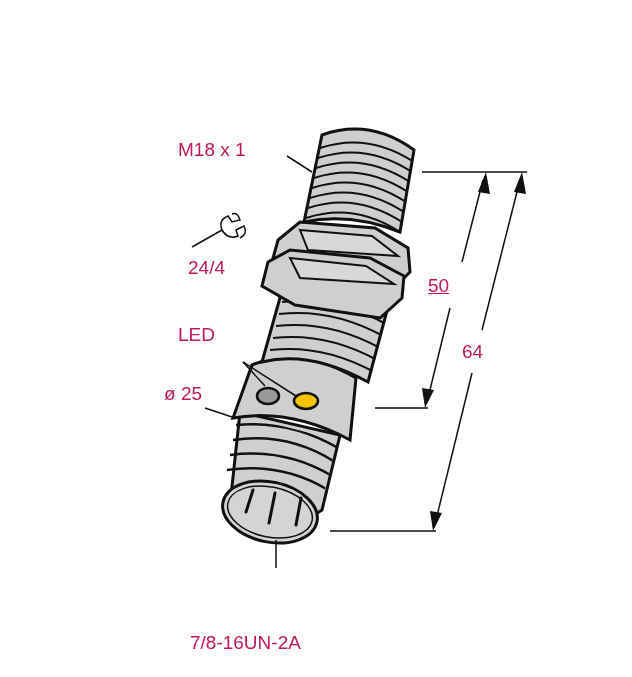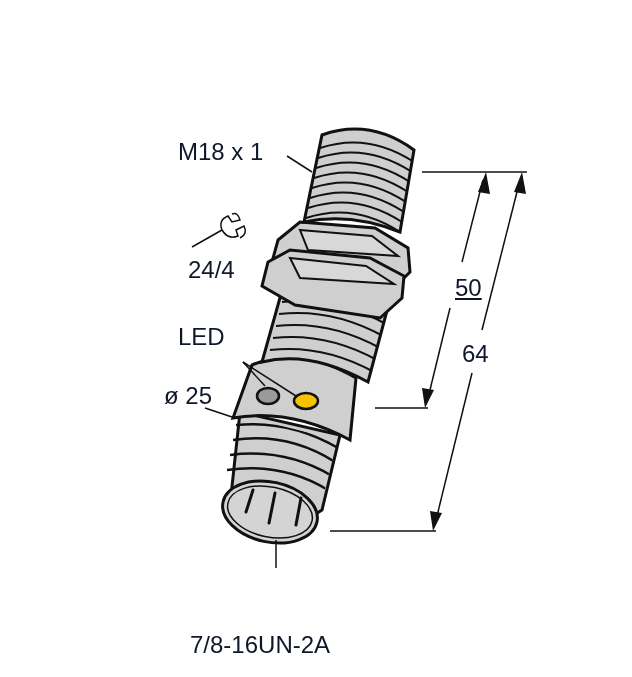--- a/index.html
+++ b/index.html
@@ -1,18 +1,18 @@
 <!DOCTYPE html>
 <html><head>
 <meta charset="utf-8">
 <style>
   html, body { margin:0; padding:0; background:#ffffff; }
   body { width:632px; height:677px; position:relative; overflow:hidden; }
   svg { position:absolute; left:0; top:0; }
-  .lbl { position:absolute; font-family:"Liberation Sans", sans-serif; font-size:24px; color:#0f172a; white-space:nowrap; line-height:1; }
+  .lbl { position:absolute; font-family:"Liberation Sans", sans-serif; font-size:19px; color:#be185d; white-space:nowrap; line-height:1; }
 </style>
 </head>
 <body>
 
 <svg width="632" height="677" viewBox="0 0 632 677">
   <defs>
     <clipPath id="thrTop">
         <path d="M322,135 Q370,118 414,150 L398,262 L300,238 Z"></path>
       </clipPath>
     <clipPath id="thrMid">
@@ -109,14 +109,14 @@
     <polygon points="522,172 514,192 526,194" stroke="none"></polygon>
     <polygon points="433,531 430,511 442,513" stroke="none"></polygon>
   </g>
 </svg>
 
 <div class="lbl" style="left:178px;top:140px;">M18 x 1</div>
 <div class="lbl" style="left:188px;top:258px;">24/4</div>
 <div class="lbl" style="left:178px;top:325px;">LED</div>
 <div class="lbl" style="left:164px;top:384px;">ø 25</div>
 <div class="lbl" style="left:190px;top:585px;margin-top:48px;">7/8-16UN-2A</div>
-<div class="lbl" style="left:455px;top:276px;text-decoration:underline;">50</div>
+<div class="lbl" style="left:428px;top:276px;text-decoration:underline;">50</div>
 <div class="lbl" style="left:462px;top:342px;">64</div>
 
 </body></html>

